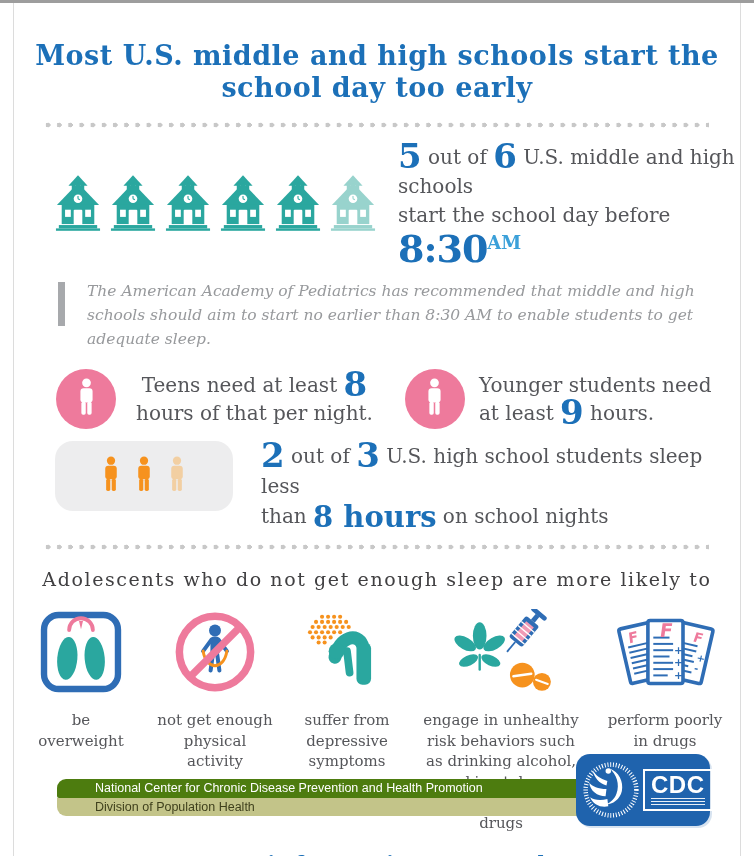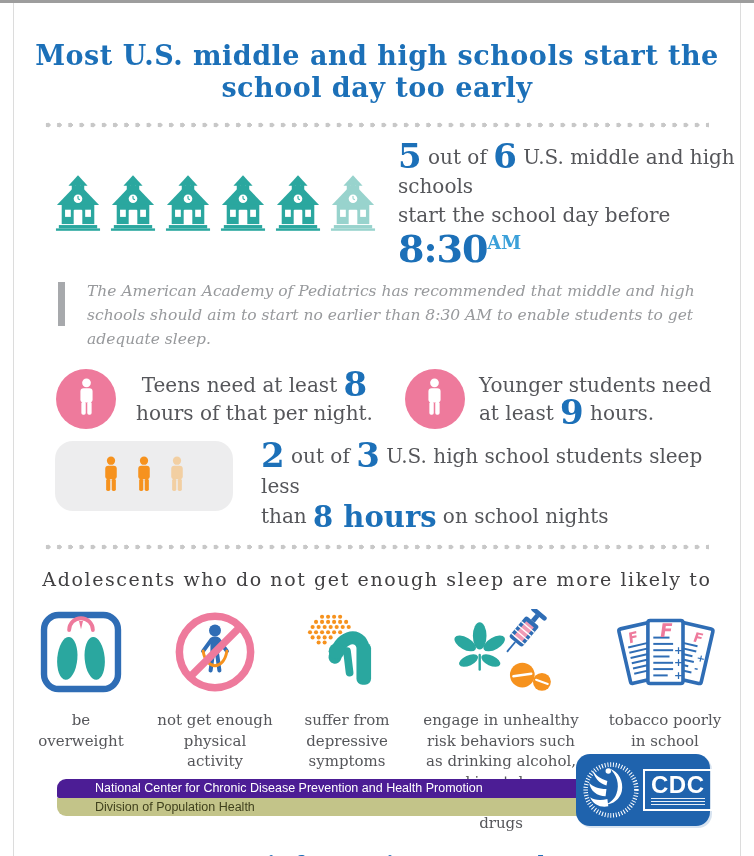--- a/index.html
+++ b/index.html
@@ -69,21 +69,21 @@
   .conseq:nth-child(3){width:136px;} .conseq:nth-child(3) p{max-width:104px;}
   .conseq:nth-child(4){width:172px;} .conseq:nth-child(4) p{max-width:158px;}
   .conseq:nth-child(5){width:156px;} .conseq:nth-child(5) p{max-width:124px;}
 
   .moreinfo{
     margin:18px auto 0;text-align:center;color:#1c70b8;font-size:20px;font-weight:bold;
     letter-spacing:2.6px;cursor:pointer;
   }
 
   
-  .bar1{position:absolute;left:57px;top:779px;width:588px;height:19px;background:#4c1d95;
+  .bar1{position:absolute;left:57px;top:779px;width:588px;height:19px;background:#4d7c0f;
     border-radius:9px 0 0 2px;color:#fff;font-family:"Liberation Sans",sans-serif;
     font-size:12.5px;line-height:19px;padding-left:38px;box-sizing:border-box;}
   .bar2{position:absolute;left:57px;top:798px;width:602px;height:18px;background:#c3c489;
     border-radius:0 0 0 9px;color:#3f401c;font-family:"Liberation Sans",sans-serif;
     font-size:12.5px;line-height:18px;padding-left:38px;box-sizing:border-box;}
   .cdc-logo{position:absolute;left:576px;top:754px;width:134px;height:72px;background:#1f63ad;
     border-radius:14px;display:flex;align-items:center;padding:8px 6px;box-sizing:border-box;
     box-shadow:2px 2px 0 rgba(31,99,173,.18);}
   .eagle{width:58px;height:58px;flex:0 0 auto;}
   .cdc-box{position:relative;margin-left:3px;border:2.5px solid #fff;padding:2px 6px 4px;
@@ -372,21 +372,21 @@
                 <line x1="52" y1="69" x2="74" y2="69"></line>
               <line x1="52" y1="76" x2="68" y2="76"></line>
             </g>
             <text x="63" y="33" font-family="DejaVu Sans" font-weight="bold" font-size="21" fill="#ee7a9c" transform="skewX(-8)">F</text>
             <text x="75" y="52" font-family="DejaVu Sans" font-weight="bold" font-size="12" fill="#2f6db5">+</text>
             <text x="75" y="66" font-family="DejaVu Sans" font-weight="bold" font-size="12" fill="#2f6db5">+</text>
             <text x="75" y="80" font-family="DejaVu Sans" font-weight="bold" font-size="12" fill="#2f6db5">+</text>
           </g>
         </svg>
       </div>
-      <p>tobacco poorly in school</p>
+      <p>perform poorly in drugs</p>
     </div>
   </section>
 
   <p class="moreinfo">For more information: www.cdc.gov</p>
 
   <footer>
     <div class="bar1">National Center for Chronic Disease Prevention and Health Promotion</div>
     <div class="bar2">Division of Population Health</div>
     <div class="cdc-logo">
       <svg class="eagle" viewBox="0 0 64 64">

